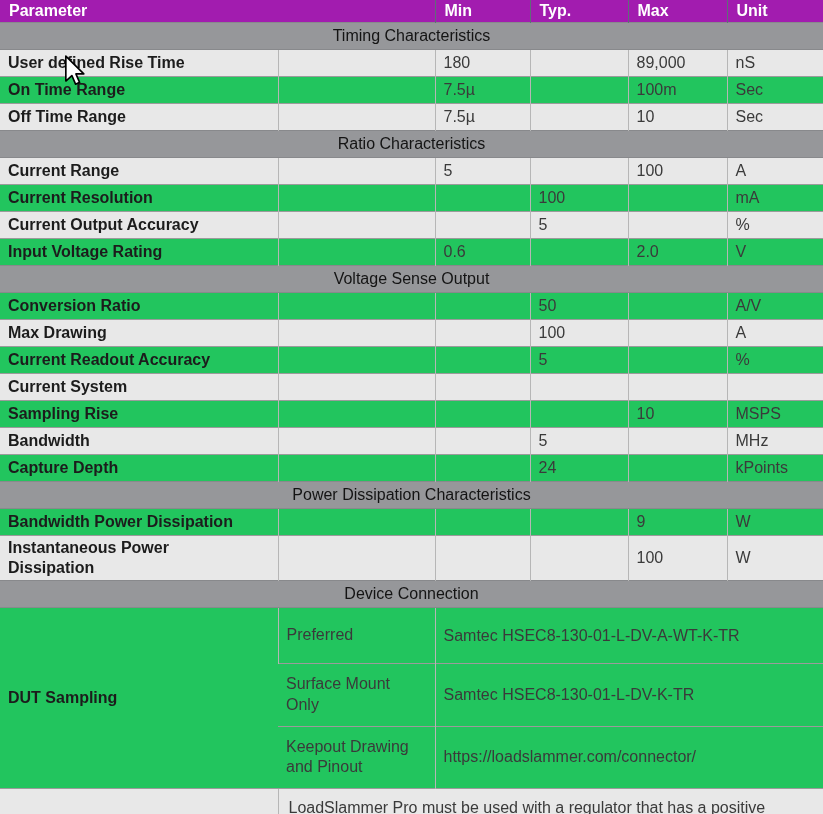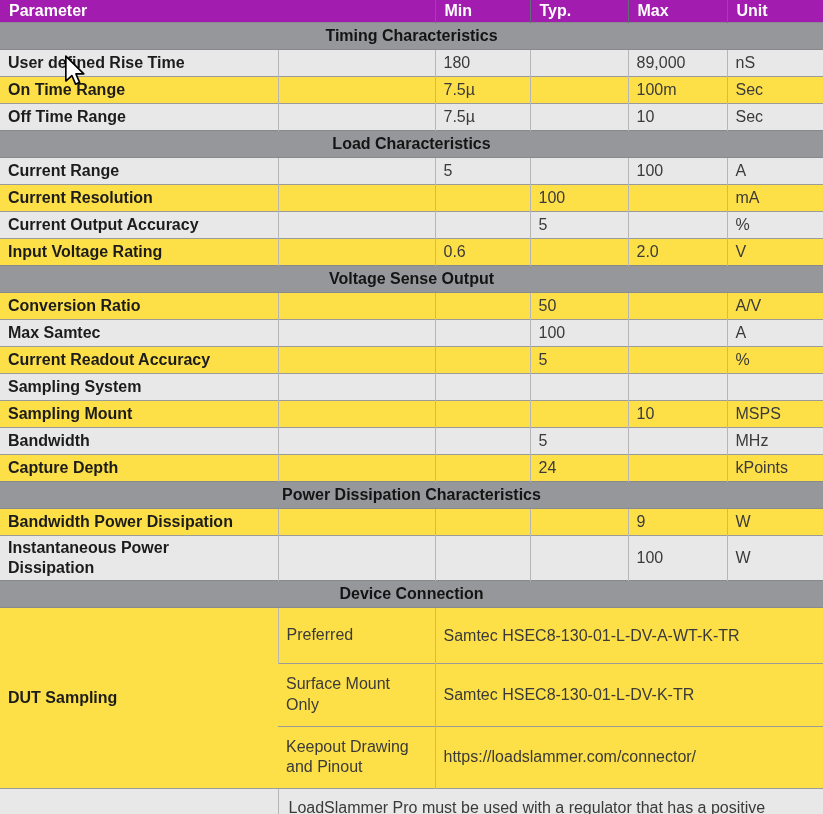--- a/index.html
+++ b/index.html
@@ -31,39 +31,39 @@
     height: 22px;
     border-left: 1px solid #5f6d78;
     white-space: nowrap;
     overflow: hidden;
   }
   thead th:first-child { border-left: none; }
   
   tr.section td {
     background: #96979a;
     color: #141414;
-    font-weight: 700;
+    font-weight: 400;
     text-align: center;
     height: 26px;
     border-top: 1px solid #88898c;
     border-bottom: 1px solid #88898c;
     padding: 0 8px;
   }
   
   tbody td {
     padding: 0 8px;
     height: 26px;
     vertical-align: middle;
     border-top: 1px solid #9b9b9b;
     border-left: 1px solid #b6b6b6;
     overflow: hidden;
   }
   tbody td:first-child { border-left: none; }
   tr.shaded td { background: #e8e8e8; }
-  tr.white  td { background: #fde047; }
+  tr.white  td { background: #22c55e; }
   td.pname {
     font-weight: 700;
     color: #1c1c1c;
   }
   td.val, td.unit { color: #3a3a3a; }
   
   tr.wrap2 td.pname { padding-right: 56px; line-height: 1.28; }
   tr.wrap2 td { height: 44px; }
   
   td.sublabel {
@@ -142,21 +142,21 @@
       <tr class="shaded">
         <td class="pname">Off Time Range</td>
         <td></td>
         <td class="val">7.5µ</td>
         <td class="val"></td>
         <td class="val">10</td>
         <td class="unit">Sec</td>
       </tr>
 
       <tr class="section">
-        <td colspan="6">Load Characteristics</td>
+        <td colspan="6">Ratio Characteristics</td>
       </tr>
       <tr class="shaded">
         <td class="pname">Current Range</td>
         <td></td>
         <td class="val">5</td>
         <td class="val"></td>
         <td class="val">100</td>
         <td class="unit">A</td>
       </tr>
       <tr class="white">
@@ -189,45 +189,45 @@
       </tr>
       <tr class="white">
         <td class="pname">Conversion Ratio</td>
         <td></td>
         <td class="val"></td>
         <td class="val">50</td>
         <td class="val"></td>
         <td class="unit">A/V</td>
       </tr>
       <tr class="shaded">
-        <td class="pname">Max Samtec</td>
+        <td class="pname">Max Drawing</td>
         <td></td>
         <td class="val"></td>
         <td class="val">100</td>
         <td class="val"></td>
         <td class="unit">A</td>
       </tr>
       <tr class="white">
         <td class="pname">Current Readout Accuracy</td>
         <td></td>
         <td class="val"></td>
         <td class="val">5</td>
         <td class="val"></td>
         <td class="unit">%</td>
       </tr>
       <tr class="shaded">
-        <td class="pname">Sampling System</td>
+        <td class="pname">Current System</td>
         <td></td>
         <td class="val"></td>
         <td class="val"></td>
         <td class="val"></td>
         <td class="unit"></td>
       </tr>
       <tr class="white">
-        <td class="pname">Sampling Mount</td>
+        <td class="pname">Sampling Rise</td>
         <td></td>
         <td class="val"></td>
         <td class="val"></td>
         <td class="val">10</td>
         <td class="unit">MSPS</td>
       </tr>
       <tr class="shaded">
         <td class="pname">Bandwidth</td>
         <td></td>
         <td class="val"></td>

